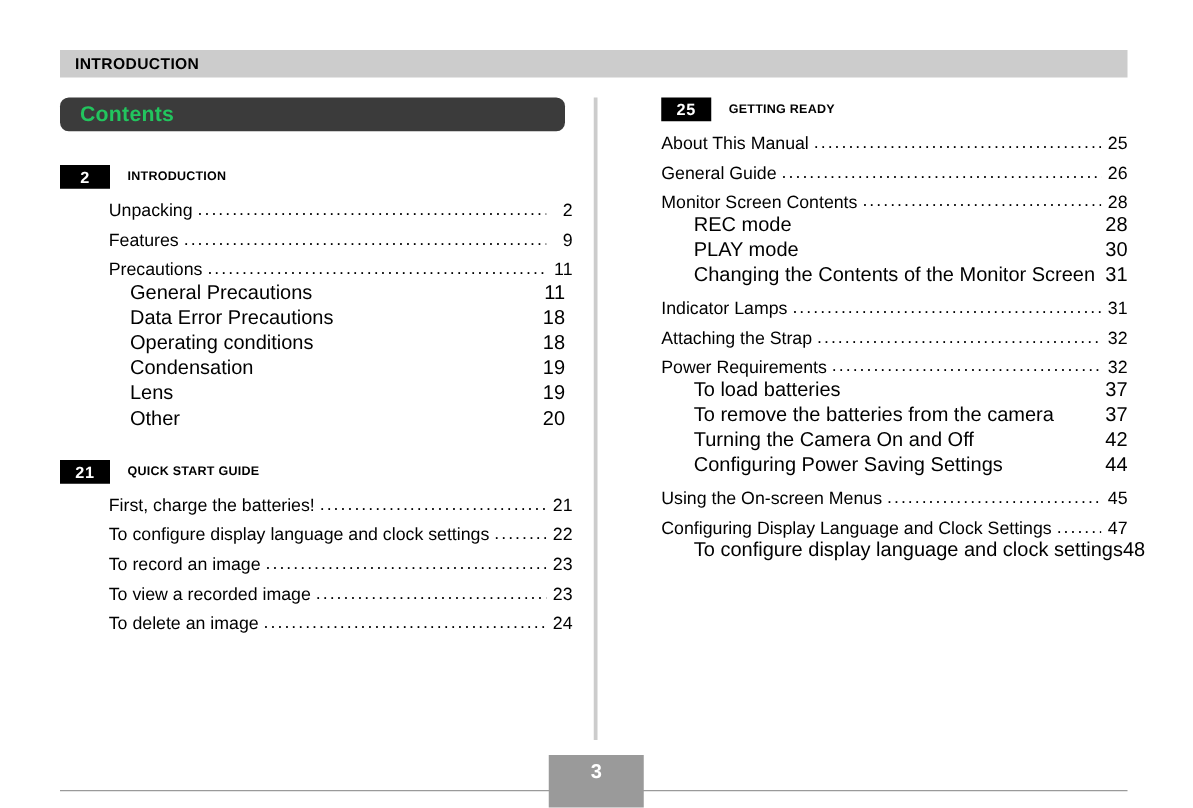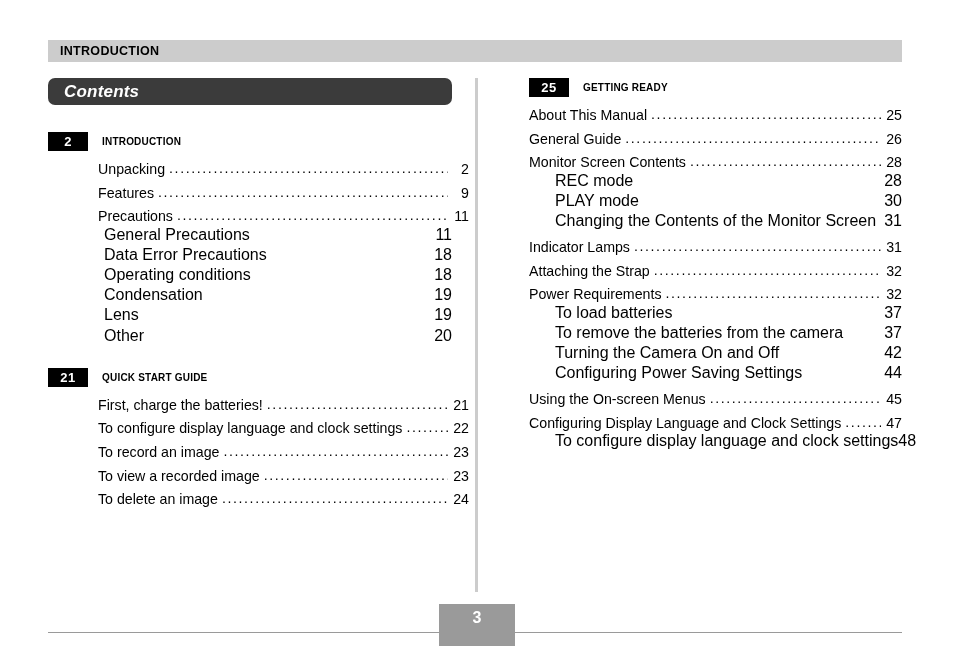--- a/index.html
+++ b/index.html
@@ -59,25 +59,24 @@
     height: 27px;
     background: #3b3b3b;
     border-radius: 7px;
     display: flex;
     align-items: center;
     box-sizing: border-box;
     padding-left: 16px;
     margin-bottom: 27px;
   }
   .contents-pill-text {
-    color: #ffffff;
+    color: #22c55e;
     font-size: 17px;
     font-weight: bold;
     letter-spacing: 0.2px;
-    font-style: italic;
   }
 
   
   .right-top-pad { height: 0px; }
 
   
   .chapter {
     display: flex;
     align-items: center;
     margin-bottom: 11px;
@@ -121,21 +120,21 @@
     position: relative;
     top: -1px;
   }
   .entry .page {
     flex: 0 0 auto;
     text-align: right;
     min-width: 19px;
   }
 
   
-  .col-left .entry { margin-left: 50px; width: 371px; }
+  .col-left .entry { margin-left: 39px; width: 371px; }
   
   .col-right .entry { margin-left: 0px; width: 373px; justify-content: flex-end; }
 
   
   .subentry {
     display: flex;
     align-items: baseline;
     font-size: 16px;
     line-height: 1.0;
     margin-bottom: 4.2px;

